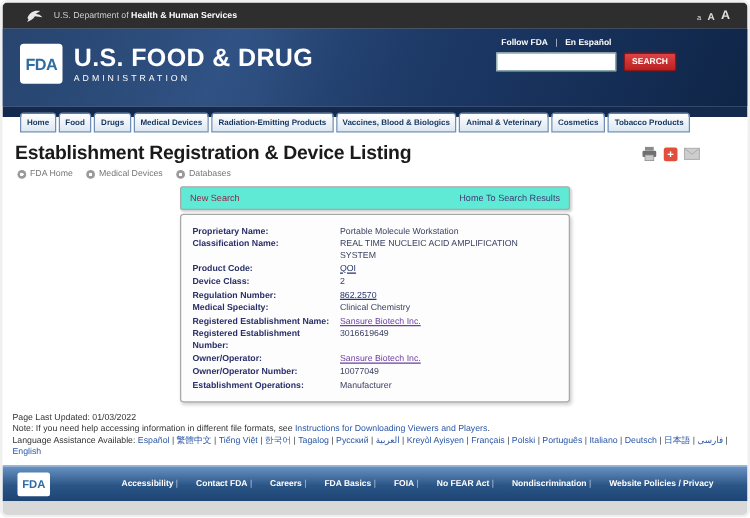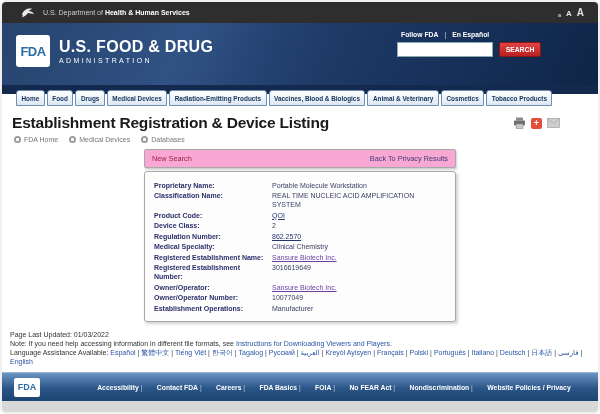--- a/index.html
+++ b/index.html
@@ -20,21 +20,21 @@
   
   .hdr { height:62px; position:relative; flex-shrink:0;
     background:linear-gradient(115deg,#27456f 0%,#30528441 30%,#1a3561 65%,#0f2547 100%), 
                linear-gradient(100deg,#2c4c7c 0%,#315385 35%,#1b3763 70%,#122a50 100%);
     background-blend-mode:normal; }
   .hdr-logo-wrap { position:absolute; left:14px; top:12px; display:flex; align-items:center; }
   .fda-box { width:34px; height:32px; background:#fff; border-radius:3px; display:flex;
     align-items:center; justify-content:center; color:#2e6da4; font-weight:bold;
     font-size:13px; letter-spacing:-0.5px; }
   .hdr-org { margin-left:9px; color:#fff; }
-  .hdr-org .l1 { font-size:16px; font-weight:bold; letter-spacing:0.3px; }
+  .hdr-org .l1 { font-size:20px; font-weight:bold; letter-spacing:0.3px; }
   .hdr-org .l2 { font-size:7px; letter-spacing:2.4px; margin-top:1px; }
   .hdr-right { position:absolute; right:55px; top:8px; width:146px; }
   .hdr-links { color:#fff; font-size:6.8px; font-weight:bold; display:flex; gap:6px; margin:0 0 4px 4px; }
   .hdr-links .sep { font-weight:normal; color:#cdd6e4; }
   .hdr-search-row { display:flex; align-items:center; }
   .hdr-search-input { width:96px; height:15px; border:1px solid #8aa; background:#fff; font-size:7px; padding:0 3px; }
   .hdr-search-btn { width:42px; height:15px; margin-left:6px; border:1px solid #8c1616;
     background:linear-gradient(#e04343,#b92121); color:#fff; font-weight:bold; font-size:6.8px;
     border-radius:2px; display:flex; align-items:center; justify-content:center; cursor:pointer; }
 
@@ -51,21 +51,21 @@
   .title-icons { margin-left:auto; margin-right:28px; display:flex; gap:5px; align-items:center; }
   .share-box { width:11px; height:11px; background:#e14e3c; border-radius:2px; color:#fff;
     font-size:9px; font-weight:bold; display:flex; align-items:center; justify-content:center; line-height:1; cursor:pointer; }
   .crumbs { display:flex; gap:11px; padding:3px 0 4px 12px; }
   .crumb { display:flex; align-items:center; gap:3px; font-size:7px; color:#767676; cursor:pointer; }
   .crumb-dot { width:7px; height:7px; border-radius:50%;
     background:radial-gradient(circle at 50% 50%, #fff 0 1.4px, #9a9a9a 1.5px); }
 
   
   .results { width:312px; margin:2px auto 0 auto; }
-  .results-bar { border:1px solid #a8a8a8; background:#f9a8d4; border-radius:2px;
+  .results-bar { border:1px solid #a8a8a8; background:#5eead4; border-radius:2px;
     padding:4px 7px; display:flex; justify-content:space-between; font-size:7.3px;
     box-shadow:1px 1.5px 2px rgba(0,0,0,.18); }
   .new-search { color:#99224a; cursor:pointer; }
   .back-link { color:#413a75; cursor:pointer; }
   .panel { margin-top:3px; border:1px solid #a8a8a8; border-radius:3px; background:#fdfdfe;
     padding:7px 9px; box-shadow:1.5px 2px 3px rgba(0,0,0,.18); }
   .drow { display:flex; margin:1.5px 0; font-size:7px; line-height:9px; }
   .rlabel { width:118px; flex-shrink:0; font-weight:bold; color:#2a2f68; padding-right:4px; }
   .rvalue { color:#3c4160; max-width:160px; }
   .wrap-narrow { max-width:152px; }
@@ -166,21 +166,21 @@
       </span>
     <span class="crumb">
         <span class="crumb-dot"></span>
         <span>Databases</span>
       </span>
   </div>
 
   <div class="results">
     <div class="results-bar">
       <span class="new-search">New Search</span>
-      <span class="back-link">Back To Privacy Results</span>
+      <span class="back-link">Home To Search Results</span>
     </div>
     <div class="panel">
       <div class="drow">
         <div class="rlabel">Proprietary Name:</div>
         <div class="rvalue">Portable Molecule Workstation</div>
       </div>
       <div class="drow">
         <div class="rlabel">Classification Name:</div>
         <div class="rvalue wrap-narrow">REAL TIME NUCLEIC ACID AMPLIFICATION SYSTEM</div>
       </div>

